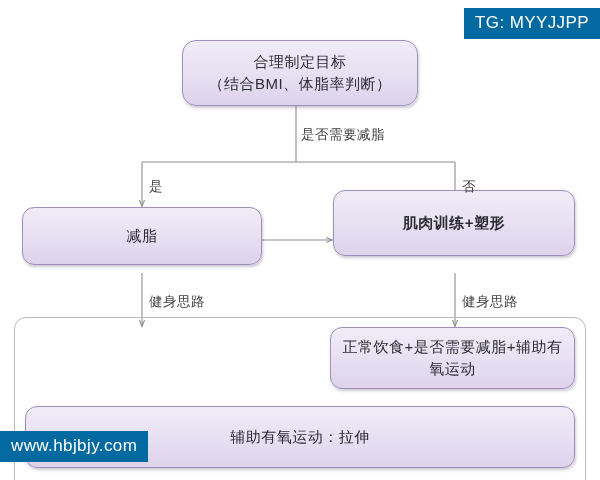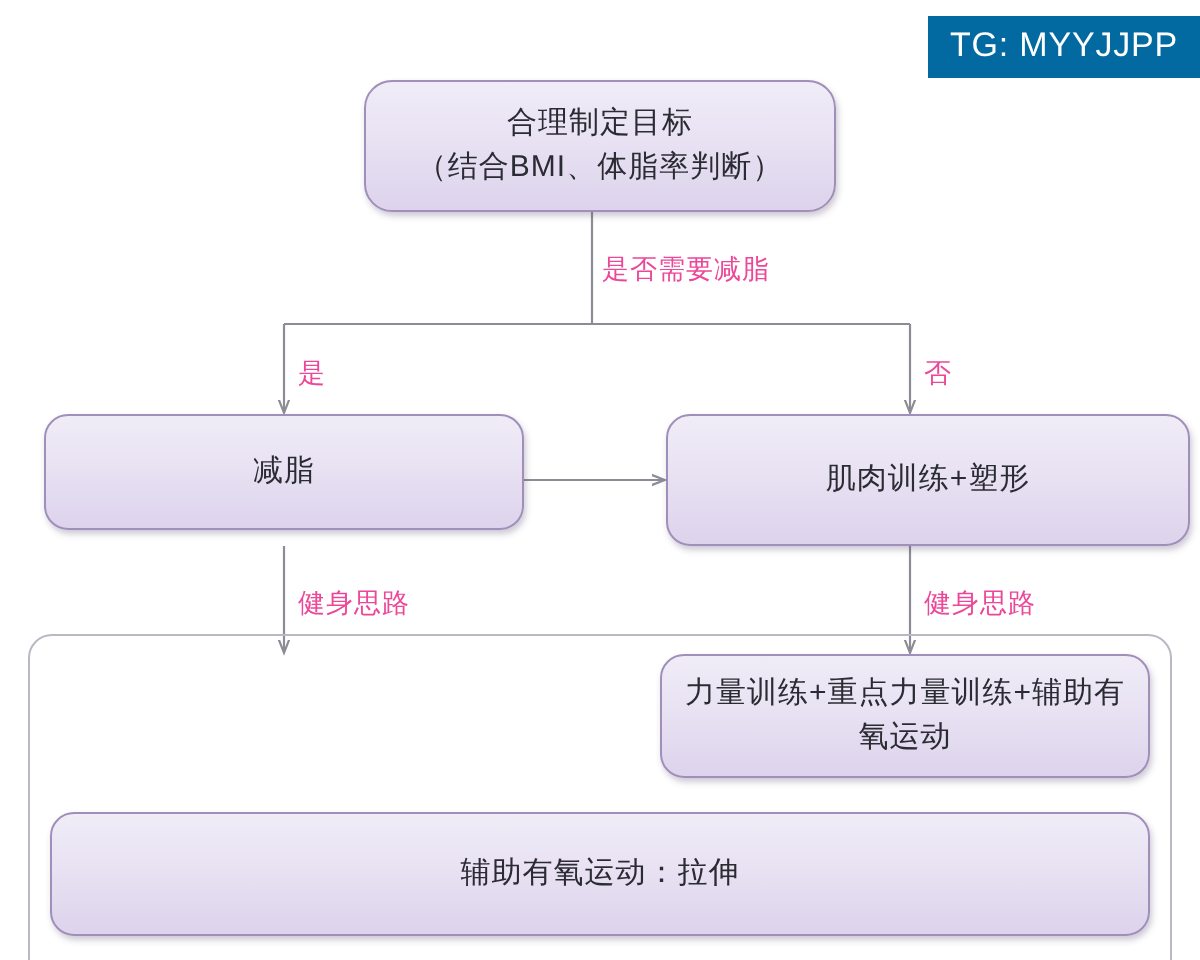--- a/index.html
+++ b/index.html
@@ -61,23 +61,24 @@
     border-radius: 14px;
   }
   #node-cut {
     left: 22px;
     top: 207px;
     width: 240px;
     height: 58px;
   }
   #node-build {
     left: 333px;
-    top: 207px;
-    width: 262px;
+    top: 190px;
+    width: 242px;
     height: 66px;
+    font-weight: bold;
   }
   #node-cut-plan {
     left: 25px;
     top: 327px;
     width: 245px;
     height: 62px;
   }
   #node-build-plan {
     left: 330px;
     top: 327px;
@@ -101,21 +102,21 @@
     box-sizing: border-box;
     border: 1px solid #b9b9c4;
     border-radius: 12px;
     background: transparent;
   }
 
   
   .edge-label {
     position: absolute;
     font-size: 13.5px;
-    color: #ec4899;
+    color: #404040;
     letter-spacing: 0.5px;
     white-space: nowrap;
   }
   #lbl-decision { left: 301px; top: 126px; }
   #lbl-yes      { left: 149px; top: 178px; }
   #lbl-no       { left: 462px; top: 178px; }
   #lbl-idea-l   { left: 149px; top: 293px; }
   #lbl-idea-r   { left: 462px; top: 293px; }
 
   
@@ -175,28 +176,29 @@
   <div class="node" id="node-cut">
     <span class="txt">减脂</span>
   </div>
 
   <div class="node" id="node-build">
     <span class="txt">肌肉训练+塑形</span>
   </div>
 
 
   <div class="node" id="node-build-plan">
-    <span class="txt">力量训练+重点力量训练+辅助有氧运动</span>
+    <span class="txt">正常饮食+是否需要减脂+辅助有氧运动</span>
   </div>
 
   <div class="node" id="node-stretch">
     <span class="txt">辅助有氧运动：拉伸</span>
   </div>
 
   <div class="edge-label" id="lbl-decision">是否需要减脂</div>
   <div class="edge-label" id="lbl-yes">是</div>
   <div class="edge-label" id="lbl-no">否</div>
   <div class="edge-label" id="lbl-idea-l">健身思路</div>
   <div class="edge-label" id="lbl-idea-r">健身思路</div>
 
   <div class="watermark" id="wm-top">TG: MYYJJPP</div>
+  <div class="watermark" id="wm-bottom">www.hbjbjy.com</div>
 
 </div>
 
 </body></html>

